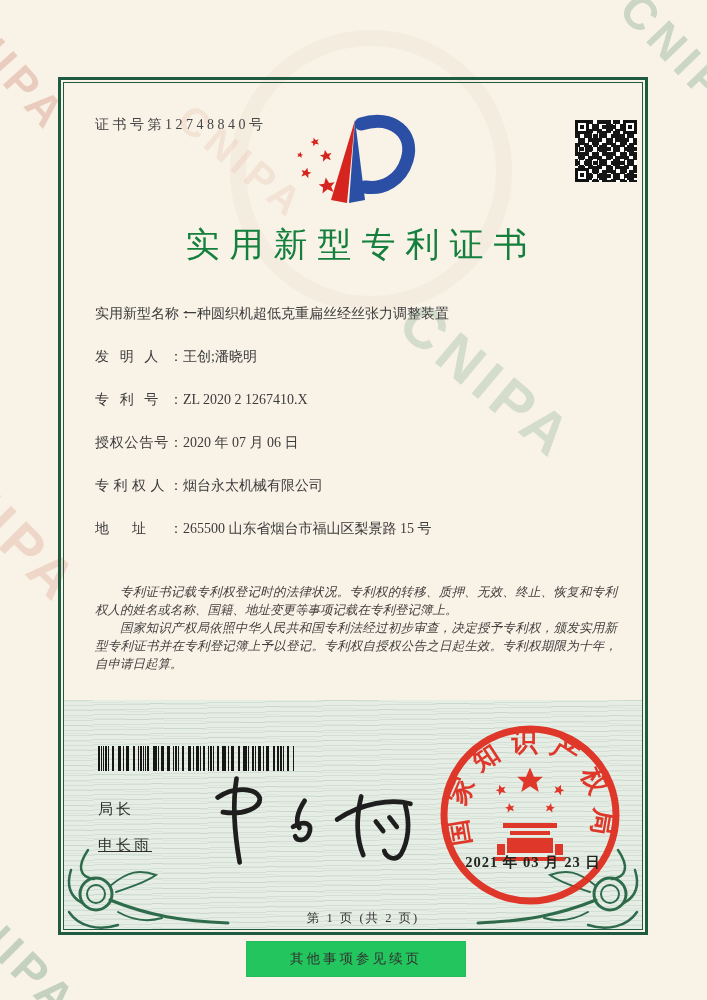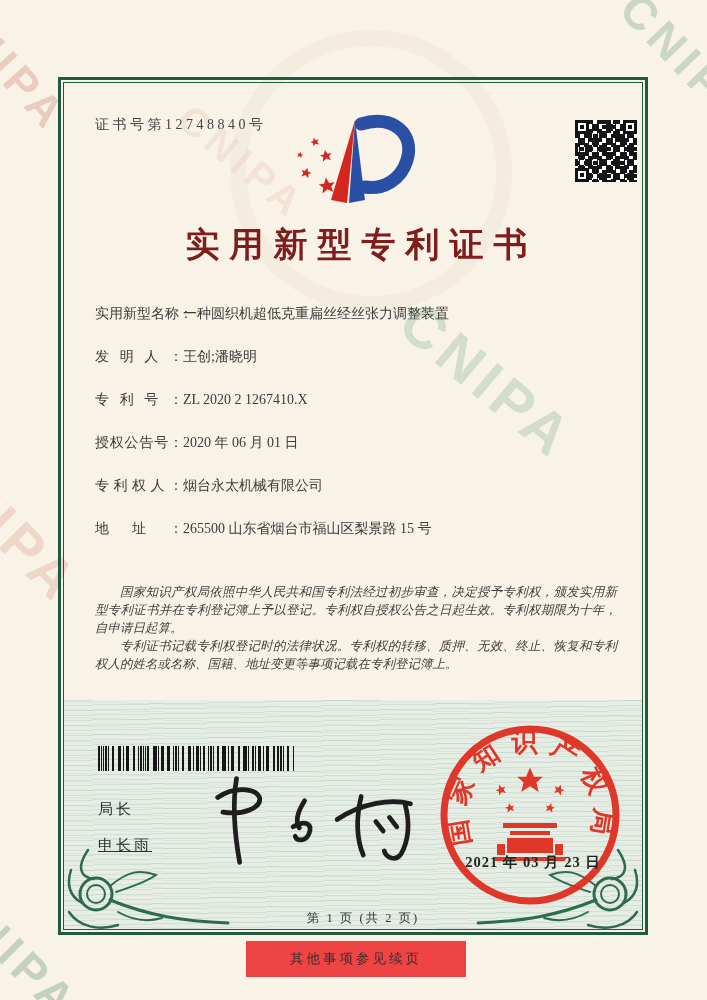--- a/index.html
+++ b/index.html
@@ -20,21 +20,21 @@
   .qr{position:absolute;left:514px;top:40px;width:62px;height:62px;background:#fdfdfd;
       background-image:
         repeating-conic-gradient(#151515 0 25%,transparent 0 50%),
         repeating-conic-gradient(transparent 0 25%,#151515 0 50%);
       background-size:9px 9px,14px 14px;background-position:0 0,3px 4px;}
   .qr .fp{position:absolute;width:14px;height:14px;border:3px solid #111;background:#fff;box-sizing:border-box;}
   .qr .fp i{position:absolute;left:2px;top:2px;width:4px;height:4px;background:#111;display:block;}
   .fp.tl{left:0;top:0}.fp.tr{right:0;top:0}.fp.bl{left:0;bottom:0}
 
   .title{position:absolute;left:17px;right:0;top:142px;text-align:center;font-size:34px;
-         font-weight:bold;letter-spacing:10px;color:#7f1d1d;}
+         font-weight:normal;letter-spacing:10px;color:#15803d;}
 
   .fields{position:absolute;left:34px;right:30px;top:215px;font-size:14px;color:#3b3b3b;margin-top:8px;}
   .frow{line-height:22px;margin-bottom:21px;white-space:nowrap;}
   .flabel{display:inline-block;width:88px;text-align:justify;text-align-last:justify;vertical-align:top;}
   .flabel::after{content:"：";}
   .glabel::after{content:"：";}
   .gpair1{display:inline-block;width:300px;}
 
   .paras{position:absolute;left:34px;right:28px;top:503px;font-size:12.5px;line-height:18px;
          color:#413f3d;text-align:justify;font-style:italic;}
@@ -59,21 +59,21 @@
   .seal-date{position:absolute;left:364px;top:153px;width:210px;text-align:center;z-index:5;
              font-size:14.5px;letter-spacing:1px;color:#20261f;font-weight:bold;}
   .page-no{position:absolute;left:0;right:0;top:210px;text-align:center;font-size:12.5px;
            letter-spacing:2px;color:#333;margin-left:20px;}
 
   .flourish{position:absolute;width:172px;height:96px;bottom:-6px;z-index:3;}
   .flourish.bl{left:-3px;}
   .flourish.br{right:-3px;transform:scaleX(-1);}
 
   .cont-tab{position:absolute;left:246px;top:941px;width:220px;height:36px;z-index:2;
-      background:#ef4444;border:1px solid rgba(90,90,70,.08);box-sizing:border-box;
+      background:#22c55e;border:1px solid rgba(90,90,70,.08);box-sizing:border-box;
       text-align:center;line-height:34px;font-size:13.5px;letter-spacing:3px;color:#33322f;}
 </style>
 </head>
 <body>
 
 <div class="wm" style="left:-32px;top:-14px;font-size:44px;color:rgba(209,132,110,.34);transform:rotate(48deg);transform-origin:left top;">CNIPA</div>
 <div class="wm" style="left:648px;top:-18px;font-size:46px;color:rgba(148,180,154,.45);transform:rotate(46deg);transform-origin:left top;">CNIPA</div>
 <div class="wm" style="left:430px;top:288px;font-size:58px;color:rgba(176,198,178,.5);transform:rotate(40deg);transform-origin:left top;">CNIPA</div>
 <div class="wm" style="left:-48px;top:428px;font-size:56px;color:rgba(214,152,130,.3);transform:rotate(45deg);transform-origin:left top;">CNIPA</div>
 <div class="wm" style="left:-30px;top:872px;font-size:46px;color:rgba(130,168,140,.45);transform:rotate(45deg);transform-origin:left top;">CNIPA</div>
@@ -119,33 +119,33 @@
     <div class="frow">
       <span class="flabel">实用新型名称</span><span>一种圆织机超低克重扁丝经丝张力调整装置</span>
     </div>
     <div class="frow">
       <span class="flabel">发明人</span><span>王创;潘晓明</span>
     </div>
     <div class="frow">
       <span class="flabel">专利号</span><span>ZL 2020 2 1267410.X</span>
     </div>
     <div class="frow">
-      <span class="flabel">授权公告号</span><span>2020 年 06 月 01 日</span>
+      <span class="flabel">授权公告号</span><span>2020 年 07 月 06 日</span>
     </div>
     <div class="frow">
       <span class="flabel">专利权人</span><span>烟台永太机械有限公司</span>
     </div>
     <div class="frow">
       <span class="flabel">地址</span><span>265500 山东省烟台市福山区梨景路 15 号</span>
     </div>
   </div>
 
   <div class="paras">
+    <p>专利证书记载专利权登记时的法律状况。专利权的转移、质押、无效、终止、恢复和专利权人的姓名或名称、国籍、地址变更等事项记载在专利登记簿上。</p>
     <p>国家知识产权局依照中华人民共和国专利法经过初步审查，决定授予专利权，颁发实用新型专利证书并在专利登记簿上予以登记。专利权自授权公告之日起生效。专利权期限为十年，自申请日起算。</p>
-    <p>专利证书记载专利权登记时的法律状况。专利权的转移、质押、无效、终止、恢复和专利权人的姓名或名称、国籍、地址变更等事项记载在专利登记簿上。</p>
   </div>
 
   <div class="green-zone">
     <div class="barcode"></div>
     <div class="director-title">局长</div>
     <div class="director-name">申长雨</div>
 
     <svg class="signature" viewBox="0 0 210 90">
       <g fill="none" stroke="#1e1e1e" stroke-width="4.5" stroke-linecap="round" stroke-linejoin="round">
         <path d="M32 6 C28 30 30 58 35 86"></path>

